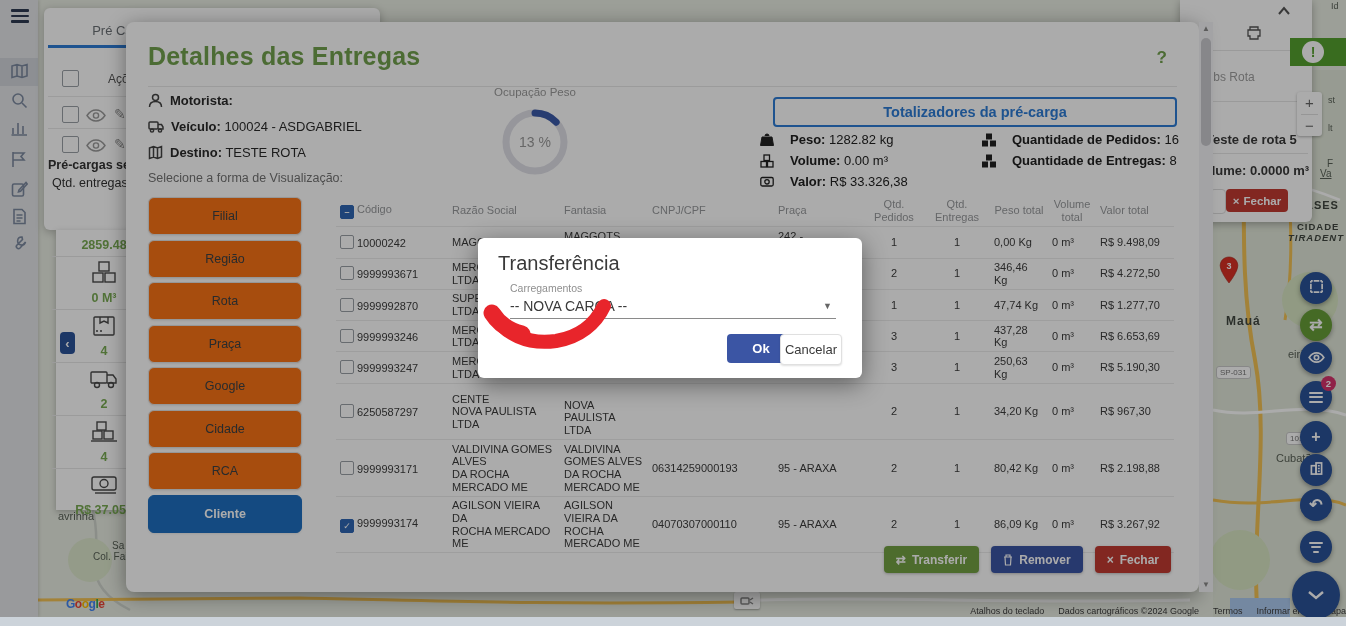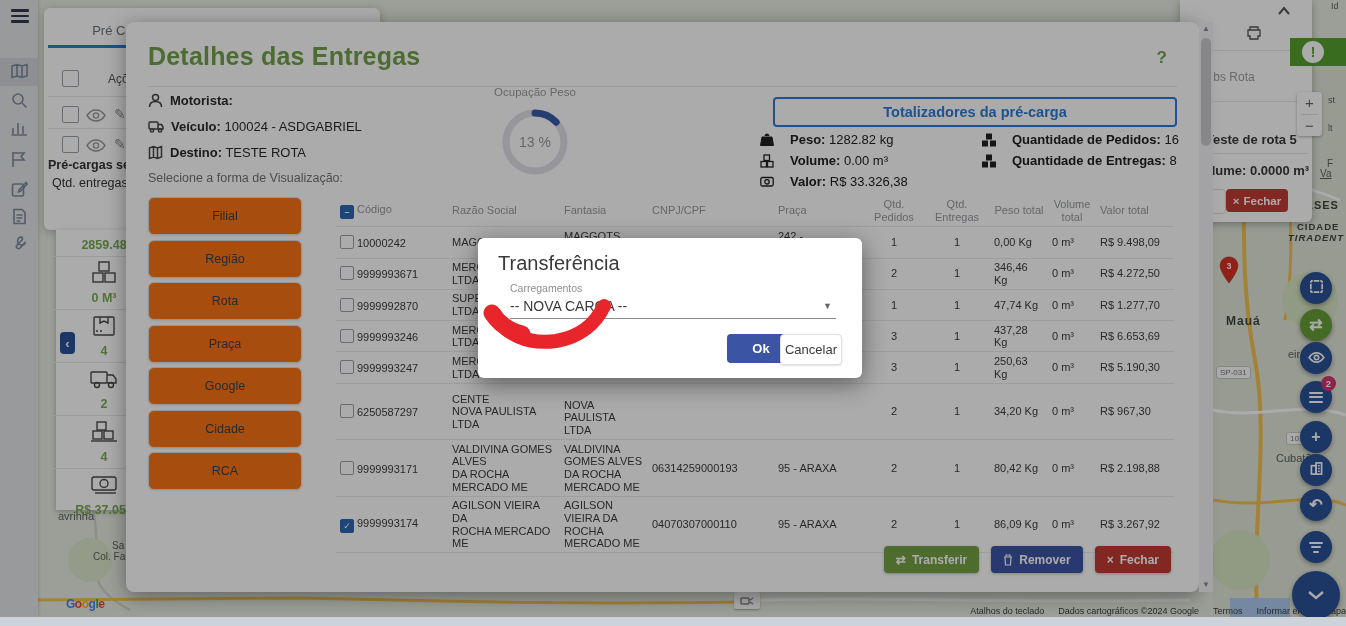--- a/index.html
+++ b/index.html
@@ -480,20 +480,21 @@
     </div>
 
     <div class="view-col">
         <div class="vbtn">Filial</div>
         <div class="vbtn">Região</div>
         <div class="vbtn">Rota</div>
         <div class="vbtn">Praça</div>
         <div class="vbtn">Google</div>
         <div class="vbtn">Cidade</div>
         <div class="vbtn">RCA</div>
+        <div class="vbtn vbtn-active">Cliente</div>
       </div>
 
     <div class="tbl-wrap">
       <table class="dtable">
         <colgroup>
           <col style="width:112px">
             <col style="width:112px">
             <col style="width:88px">
             <col style="width:126px">
           <col style="width:90px">

